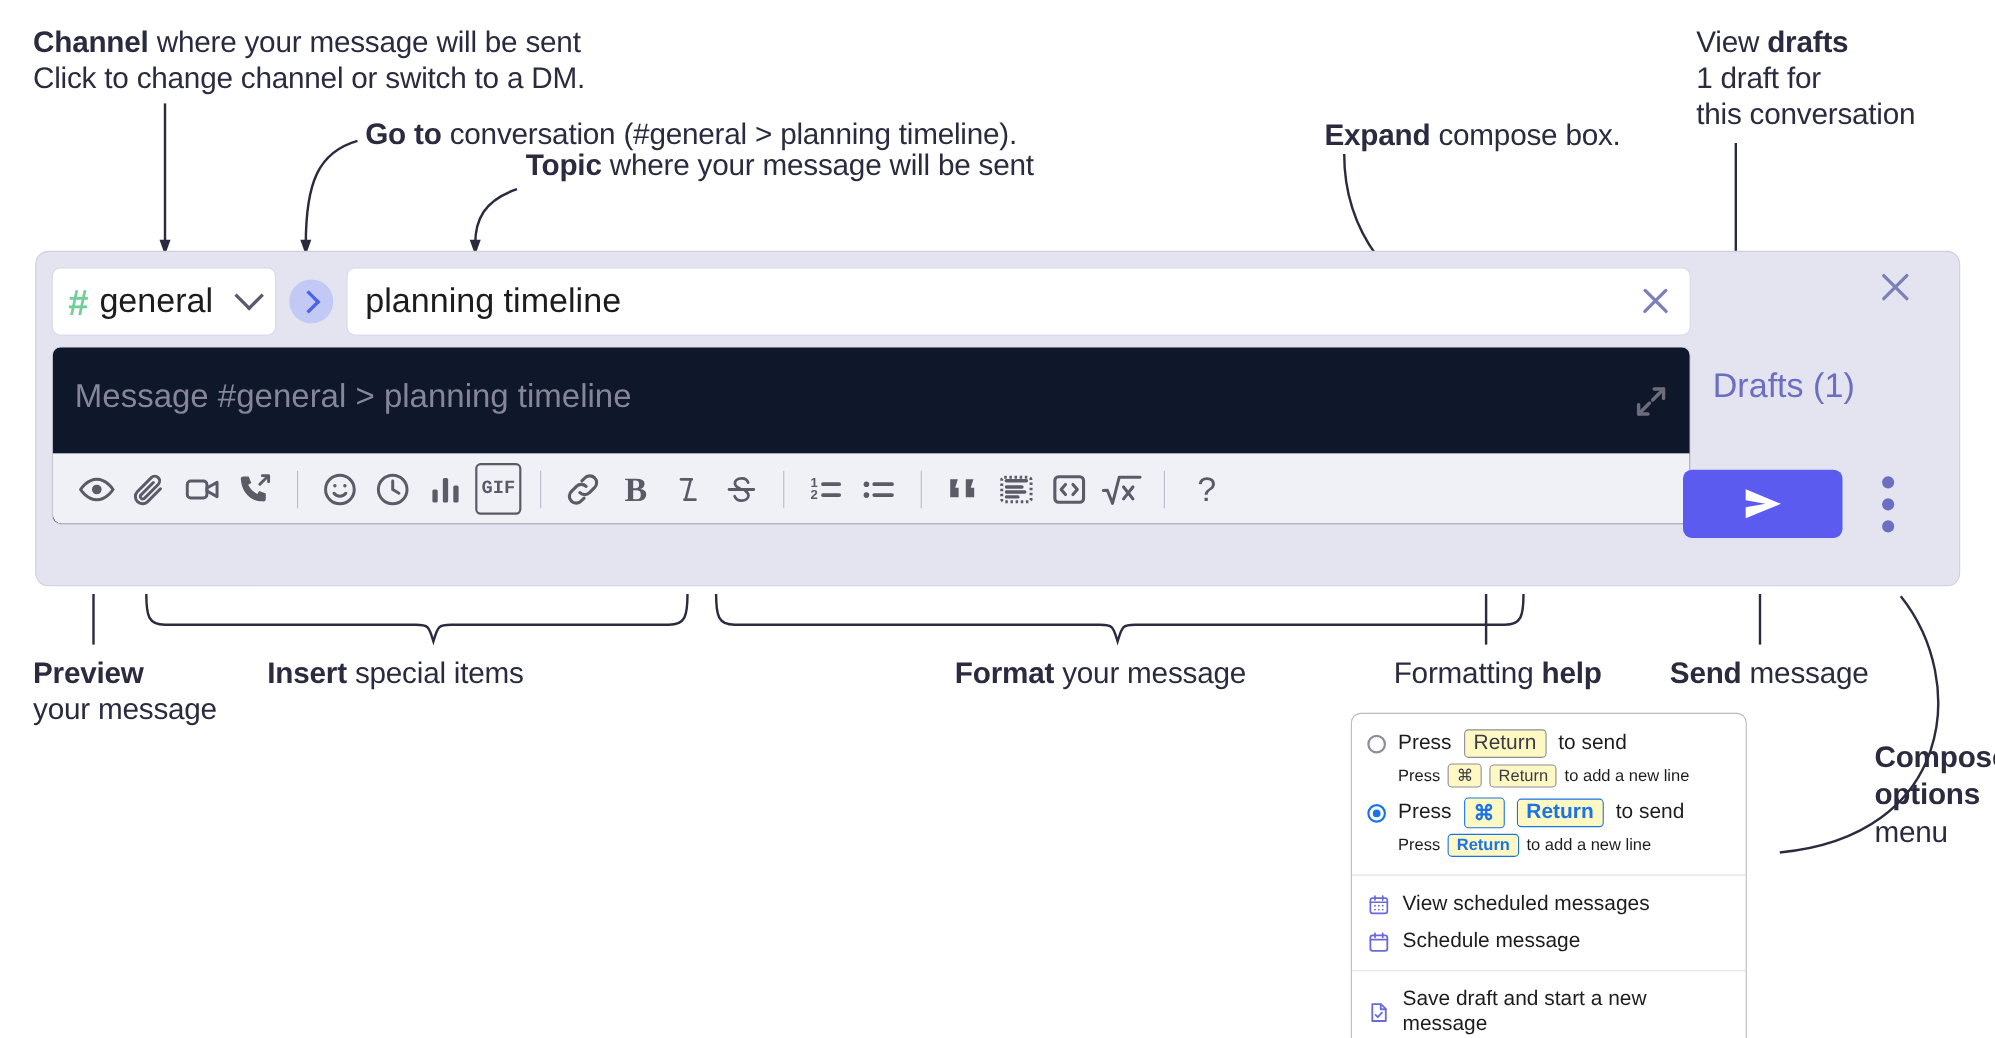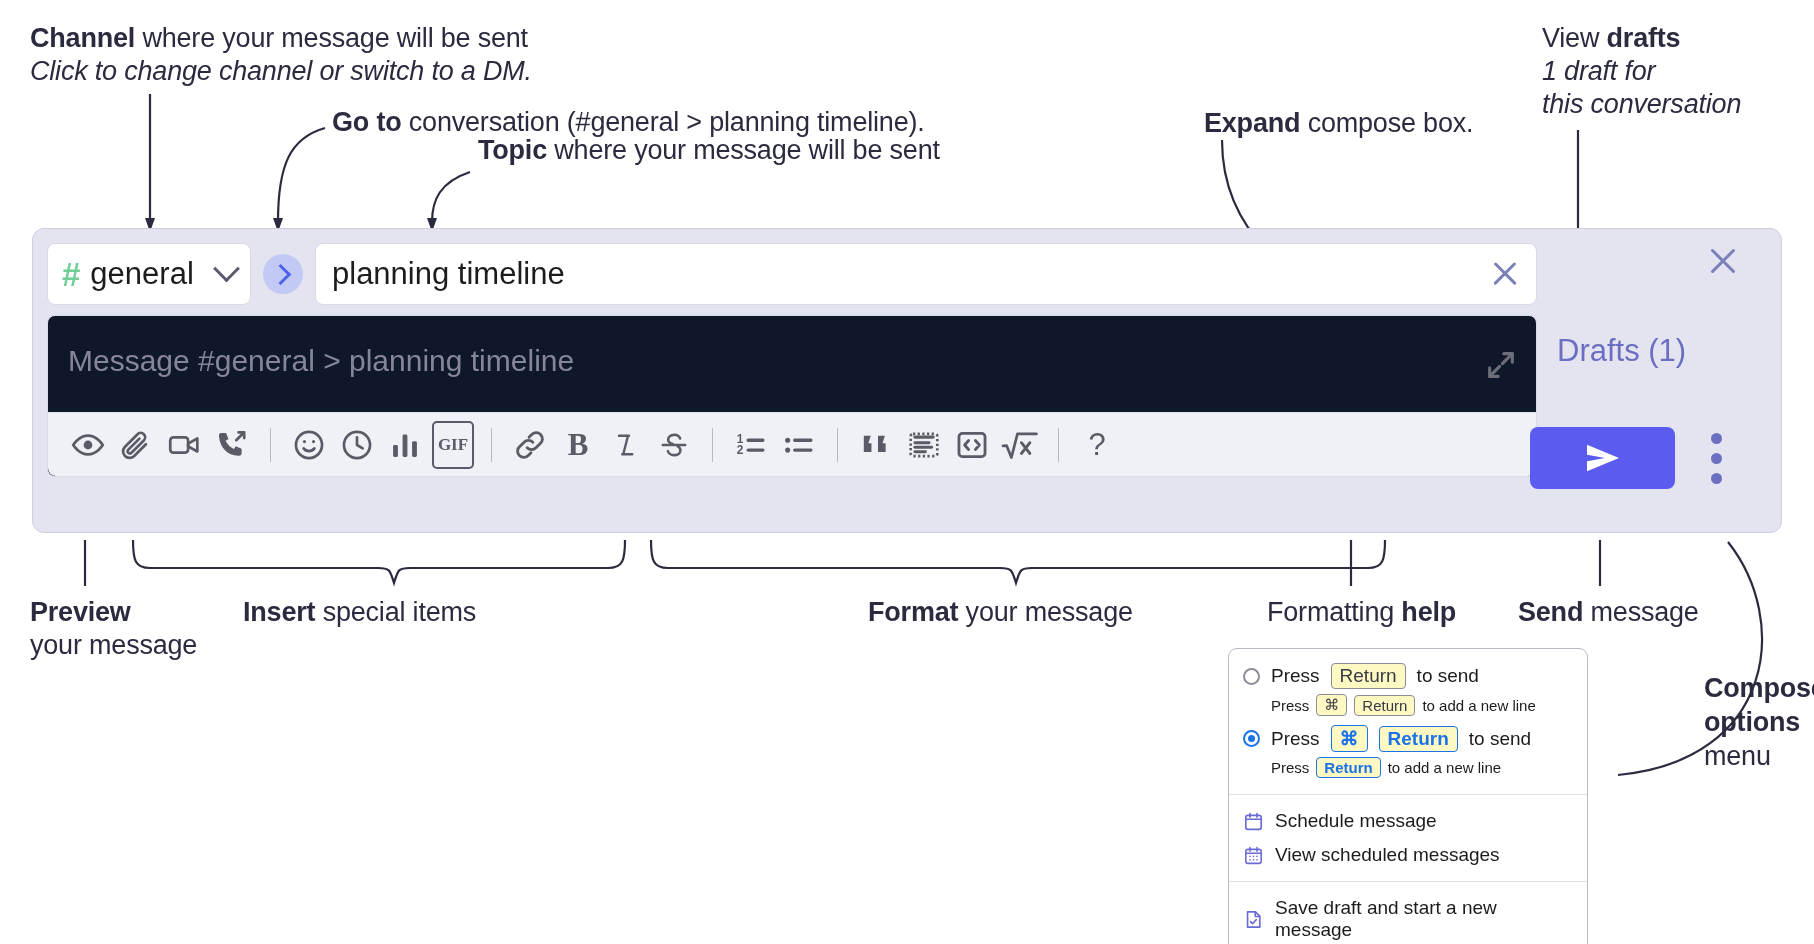--- a/index.html
+++ b/index.html
@@ -6,21 +6,21 @@
   body{
     width:1814px;height:944px;
     background:#ffffff;
     font-family:"Liberation Sans", sans-serif;
     color:#2b2b40;
     position:relative;
     overflow:hidden;
   }
   .ann{position:absolute;color:#2b2b40;font-size:27px;line-height:1.22;letter-spacing:-0.2px;}
   .ann b{font-weight:700;}
-  .ann-it{font-style:italic;}
+  .ann-it{}
   svg.lines{position:absolute;left:0;top:0;width:1814px;height:944px;pointer-events:none;}
 
   
   #compose-panel{
     position:absolute;left:32px;top:228px;width:1750px;height:305px;
     background:#e3e4f0;border:1px solid #cdcee0;border-radius:12px;
     box-sizing:border-box;
   }
   #compose-inner{position:absolute;left:14px;top:14px;width:1490px;}
 
@@ -57,21 +57,21 @@
 
   #toolbar{
     height:64px;background:#f0f1f7;border-top:1px solid #e3e4ee;border-radius:0 0 8px 8px;
     display:flex;align-items:center;padding:0 16px;box-sizing:border-box;gap:0;
   }
   .tbtn{width:48px;height:48px;display:flex;align-items:center;justify-content:center;flex:0 0 auto;}
   .tbtn svg{display:block;}
   .tsep{width:1px;height:34px;background:#b9bac8;margin:0 14px;flex:0 0 auto;}
   .glyph{font-size:31px;color:#5b5b68;line-height:1;}
   .glyph.b{font-weight:700;font-family:"Liberation Serif",serif;}
-  .gif-box{border:2.6px solid #5b5b68;border-radius:5px;padding:12px 4px;font-size:17px;font-weight:700;color:#5b5b68;font-family:Liberation Serif, serif;}
+  .gif-box{border:2.6px solid #5b5b68;border-radius:5px;padding:12px 4px;font-size:17px;font-weight:700;color:#5b5b68;font-family:Liberation Mono, monospace;}
 
   
   #drafts-label{position:absolute;left:1557px;top:333px;font-size:31px;color:#6c6ec2;}
   #panel-close{position:absolute;left:1705px;top:243px;width:36px;height:36px;}
   #send-btn{
     position:absolute;left:1530px;top:427px;width:145px;height:62px;background:#5b5bf0;border-radius:8px;
     display:flex;align-items:center;justify-content:center;
   }
   #kebab{position:absolute;left:1706px;top:430px;width:20px;height:56px;display:flex;flex-direction:column;align-items:center;justify-content:center;gap:9px;}
   .kdot{width:11px;height:11px;border-radius:50%;background:#6c6ec2;}
@@ -421,44 +421,44 @@
   <div class="sub-row">
     <span>Press</span>
     <span class="key blue">Return</span>
     <span>to add a new line</span>
   </div>
 
   <div class="menu-div"></div>
 
   <div class="menu-item">
     <span class="mi-icon">
-      <svg width="21" height="21" viewBox="0 0 24 24" fill="none" stroke="#6b6bd8" stroke-width="1.9" stroke-linecap="round">
-        <rect x="3.2" y="5" width="17.6" height="16" rx="2.4"></rect>
-        <path d="M3.2 9.4h17.6M8 3v4M16 3v4"></path>
-      </svg>
-    </span>
-    <span>Schedule message</span>
-  </div>
-
-  <div class="menu-item">
-    <span class="mi-icon">
       <svg width="21" height="21" viewBox="0 0 24 24" fill="none" stroke="#6b6bd8" stroke-width="1.8" stroke-linecap="round">
         <rect x="3.2" y="5" width="17.6" height="16" rx="2.4"></rect>
         <path d="M3.2 9.4h17.6M8 3v4M16 3v4"></path>
         <circle cx="8" cy="13" r="0.95" fill="#6b6bd8" stroke="none"></circle>
         <circle cx="12" cy="13" r="0.95" fill="#6b6bd8" stroke="none"></circle>
         <circle cx="16" cy="13" r="0.95" fill="#6b6bd8" stroke="none"></circle>
         <circle cx="8" cy="17" r="0.95" fill="#6b6bd8" stroke="none"></circle>
         <circle cx="12" cy="17" r="0.95" fill="#6b6bd8" stroke="none"></circle>
         <circle cx="16" cy="17" r="0.95" fill="#6b6bd8" stroke="none"></circle>
       </svg>
     </span>
     <span>View scheduled messages</span>
   </div>
 
+  <div class="menu-item">
+    <span class="mi-icon">
+      <svg width="21" height="21" viewBox="0 0 24 24" fill="none" stroke="#6b6bd8" stroke-width="1.9" stroke-linecap="round">
+        <rect x="3.2" y="5" width="17.6" height="16" rx="2.4"></rect>
+        <path d="M3.2 9.4h17.6M8 3v4M16 3v4"></path>
+      </svg>
+    </span>
+    <span>Schedule message</span>
+  </div>
+
   <div class="menu-div"></div>
 
   <div class="menu-item">
     <span class="mi-icon">
       <svg width="21" height="21" viewBox="0 0 24 24" fill="none" stroke="#6b6bd8" stroke-width="1.9" stroke-linecap="round" stroke-linejoin="round">
         <path d="M5.2 3.2h9l5 5v12.6H5.2z"></path>
         <path d="M14 3.4v5.2h5"></path>
         <path d="M8.6 14.4l2.3 2.4 4.3-4.6"></path>
       </svg>
     </span>

